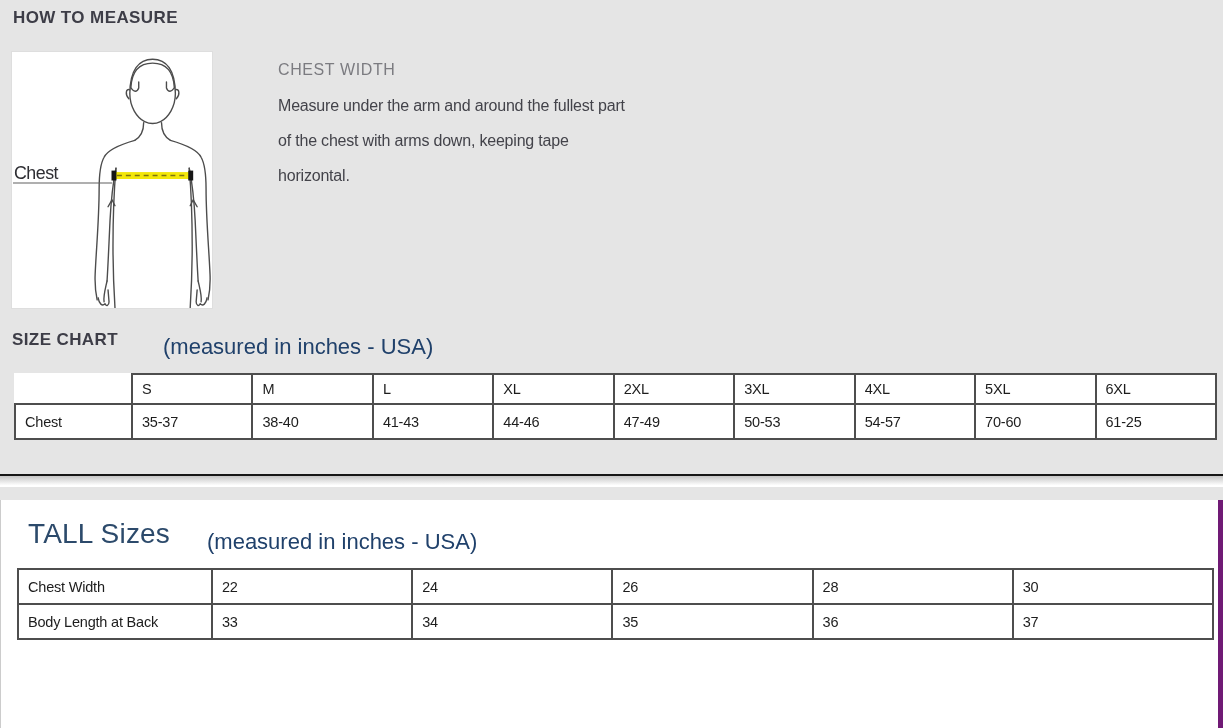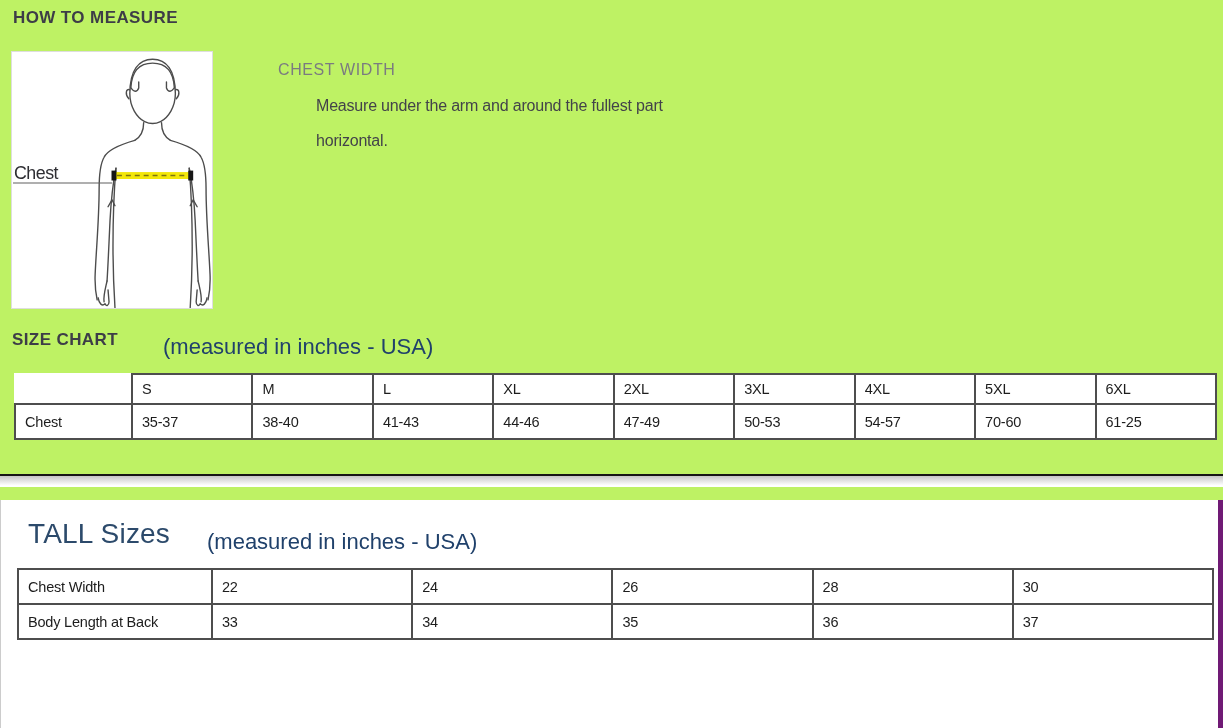--- a/index.html
+++ b/index.html
@@ -1,38 +1,38 @@
 <!DOCTYPE html>
 <html><head>
 <meta charset="utf-8">
 <style>
   html,body { margin:0; padding:0; background:#ffffff; }
   body { font-family:"Liberation Sans", sans-serif; }
-  .canvas { position:relative; width:1223px; height:728px; background:#bef264; overflow:hidden; }
+  .canvas { position:relative; width:1223px; height:728px; background:#e5e5e5; overflow:hidden; }
 
   .sec-heading {
     position:absolute; font-weight:bold; font-size:17px; color:#3d3d47;
     letter-spacing:0.4px;
   }
   #howto-heading { left:13px; top:8px; }
   #sizechart-heading { left:12px; top:330px; }
 
   .figure-box {
     position:absolute; left:11px; top:51px; width:202px; height:258px;
     border:1px solid #dedede; background:#ffffff; box-sizing:border-box;
   }
   .figure-box svg { display:block; width:200px; height:256px; }
 
   .chest-width-title {
     position:absolute; left:278px; top:61px; font-size:16px; color:#7b7b80;
     letter-spacing:0.6px;
   }
   .instructions {
     position:absolute; left:278px; top:88px; width:430px;
-    font-size:16px; color:#43434a; letter-spacing:-0.2px; line-height:35px;margin-left:38px;
+    font-size:16px; color:#43434a; letter-spacing:-0.2px; line-height:35px;
   }
 
   .subtitle { position:absolute; font-size:22px; color:#20416b; }
   #sizechart-subtitle { left:163px; top:334px; }
 
   table { border-collapse:collapse; table-layout:fixed; background:#ffffff; }
   td, th {
     border:2px solid #4e4e4e; padding:0 4px 0 9px; text-align:left;
     font-weight:normal; font-size:14.5px; color:#1d1d1d; letter-spacing:-0.2px;
     vertical-align:middle; overflow:hidden; white-space:nowrap;
@@ -111,20 +111,21 @@
 
       <path d="M 1 132 L 101 132" stroke="#606060" stroke-width="1.2" fill="none"></path>
       <text x="2" y="128" font-size="18" letter-spacing="-0.5" fill="#2e2e33">Chest</text>
     </svg>
   </div>
 
   <div class="chest-width-title">CHEST WIDTH</div>
 
   <div class="instructions">
     <div>Measure under the arm and around the fullest part</div>
+    <div>of the chest with arms down, keeping tape</div>
     <div>horizontal.</div>
   </div>
 
   <div class="sec-heading" id="sizechart-heading">SIZE CHART</div>
   <div class="subtitle" id="sizechart-subtitle">(measured in inches - USA)</div>
 
   <table id="size-table">
     <colgroup>
       <col style="width:117px">
         <col>

